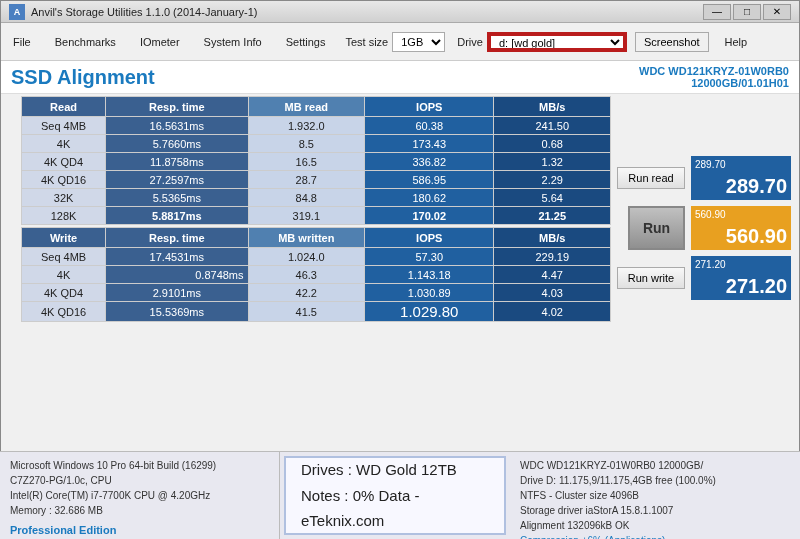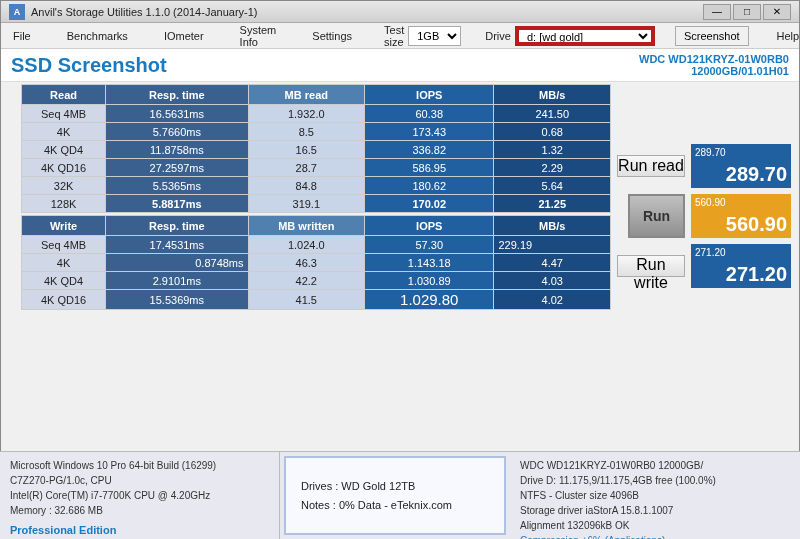--- a/index.html
+++ b/index.html
@@ -52,26 +52,26 @@
       display: flex;
       align-items: center;
       justify-content: center;
       font-size: 10px;
       cursor: pointer;
     }
 
     
     #menu-bar {
       background: #f0f0f0;
-      height: 26px;
+      height: 38px;
       display: flex;
       align-items: center;
       padding: 0 4px;
       border-bottom: 1px solid #ccc;
-      gap: 20px;
+      gap: 8px;
     }
     .menu-item {
       padding: 2px 8px;
       cursor: pointer;
       font-size: 11px;
       color: #222;
       height: 20px;
       display: flex;
       align-items: center;
     }
@@ -195,21 +195,21 @@
       border-right: 1px solid #bbb;
     }
     #professional-label {
       color: #1a7abf;
       font-weight: bold;
       font-size: 11px;
     }
     #bottom-center {
       flex: 1;
       padding: 10px 15px;
-      font-size: 11px;
+      font-size: 15px;
       color: #222;
       line-height: 1.7;
       border-right: 1px solid #bbb;
       display: flex;
       flex-direction: column;
       justify-content: center;
       background: #f8f8ff;
       border: 2px solid #b0c0e0;
       margin: 4px;
     }
@@ -227,21 +227,21 @@
       height: 437px;
       overflow: hidden;
     }
     #tables-area {
       width: 630px;
       padding: 2px 20px;
     }
     .run-write-btn, .run-read-btn {
       width: 68px;
       height: 22px;
-      font-size: 16px;
+      font-size: 11px;
       cursor: pointer;
       border: 1px solid #aaa;
       background: linear-gradient(to bottom, #f8f8f8, #e0e0e0);
     }
     .big-run-btn {
       width: 57px;
       height: 44px;
       font-size: 14px;
       font-weight: bold;
       cursor: pointer;
@@ -281,21 +281,21 @@
     <label>Drive</label>
     <select class="drive-select">
       <option>d: [wd gold]</option>
     </select>
   </div>
   <button class="screenshot-btn">Screenshot</button>
   <div class="menu-item">Help</div>
 </div>
 
 <div id="ssd-header">
-  <div id="ssd-title">SSD Screenshot</div>
+  <div id="ssd-title">SSD Alignment</div>
   <div id="drive-info">
     <div>WDC WD121KRYZ-01W0RB0</div>
     <div>12000GB/01.01H01</div>
   </div>
 </div>
 
 <div id="content-area">
   <div id="tables-area">
 
     <table id="bench-table" style="margin-bottom:2px;">
@@ -359,21 +359,21 @@
         <td style="width:110px;background:#3a6090;color:white;border:1px solid #ccc;padding:1px 4px;text-align:center;font-size:11px;">Resp. time</td>
         <td style="width:90px;background:#5080b0;color:white;border:1px solid #ccc;padding:1px 4px;text-align:center;font-size:11px;">MB written</td>
         <td style="width:100px;background:#2060a0;color:white;border:1px solid #ccc;padding:1px 4px;text-align:center;font-size:11px;">IOPS</td>
         <td style="width:90px;background:#1a4a80;color:white;border:1px solid #ccc;padding:1px 4px;text-align:center;font-size:11px;">MB/s</td>
       </tr>
       <tr class="data-row">
         <td class="col-label" style="border:1px solid #ccc;padding:1px 4px;text-align:center;font-size:11px;height:18px;">Seq 4MB</td>
         <td class="col-resp" style="background:#3a6090;color:white;border:1px solid #ccc;padding:1px 4px;text-align:center;font-size:11px;">17.4531ms</td>
         <td class="col-mb" style="background:#c8d4e8;border:1px solid #ccc;padding:1px 4px;text-align:center;font-size:11px;">1.024.0</td>
         <td class="col-iops" style="background:#2060a0;color:white;border:1px solid #ccc;padding:1px 4px;text-align:center;font-size:11px;">57.30</td>
-        <td class="col-mbs" style="background:#1a4a80;color:white;border:1px solid #ccc;padding:1px 4px;text-align:left;font-size:11px;">229.19</td>
+        <td class="col-mbs" style="background:#1a4a80;color:white;border:1px solid #ccc;padding:1px 4px;text-align:center;font-size:11px;">229.19</td>
       </tr>
       <tr class="data-row">
         <td class="col-label" style="border:1px solid #ccc;padding:1px 4px;text-align:center;font-size:11px;height:18px;">4K</td>
         <td class="col-resp" style="background:#3a6090;color:white;border:1px solid #ccc;padding:1px 4px;text-align:right;font-size:11px;">0.8748ms</td>
         <td class="col-mb" style="background:#c8d4e8;border:1px solid #ccc;padding:1px 4px;text-align:center;font-size:11px;">46.3</td>
         <td class="col-iops" style="background:#2060a0;color:white;border:1px solid #ccc;padding:1px 4px;text-align:center;font-size:11px;">1.143.18</td>
         <td class="col-mbs" style="background:#1a4a80;color:white;border:1px solid #ccc;padding:1px 4px;text-align:center;font-size:11px;">4.47</td>
       </tr>
       <tr class="data-row">
         <td class="col-label" style="border:1px solid #ccc;padding:1px 4px;text-align:center;font-size:11px;height:18px;">4K QD4</td>

